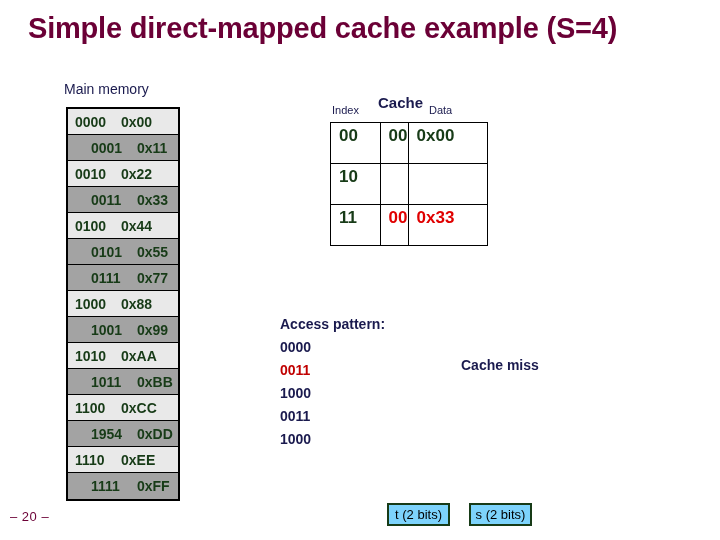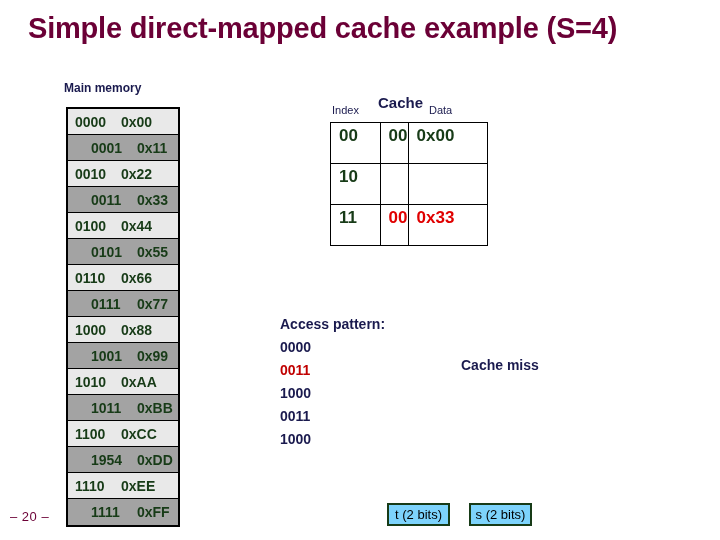--- a/index.html
+++ b/index.html
@@ -36,22 +36,22 @@
     font-size: 13px;
     color: #6B0036;
     letter-spacing: 0.5px;
   }
 
   
   #mm-label {
     position: absolute;
     left: 64px;
     top: 81px;
-    font-size: 12px;
-    font-weight: bold;
+    font-size: 14px;
+    font-weight: normal;
     color: #1a1a4e;
   }
   #mm-table {
     position: absolute;
     left: 66px;
     top: 107px;
     width: 114px;
     border: 2px solid #000000;
     border-collapse: collapse;
     box-sizing: border-box;
@@ -183,24 +183,20 @@
       <span class="mm-addr">0011</span>
       <span class="mm-val">0x33</span>
     </div>
     <div class="mm-row even">
       <span class="mm-addr">0100</span>
       <span class="mm-val">0x44</span>
     </div>
     <div class="mm-row odd">
       <span class="mm-addr">0101</span>
       <span class="mm-val">0x55</span>
-    </div>
-    <div class="mm-row even">
-      <span class="mm-addr">0110</span>
-      <span class="mm-val">0x66</span>
     </div>
     <div class="mm-row odd">
       <span class="mm-addr">0111</span>
       <span class="mm-val">0x77</span>
     </div>
     <div class="mm-row even">
       <span class="mm-addr">1000</span>
       <span class="mm-val">0x88</span>
     </div>
     <div class="mm-row odd">

